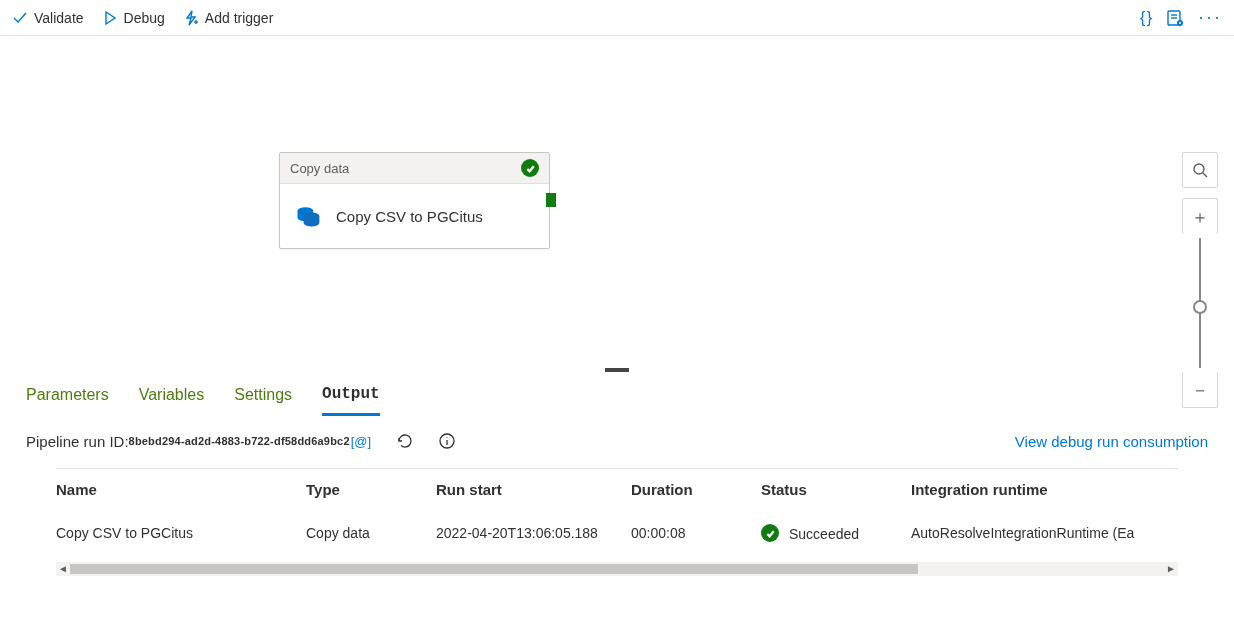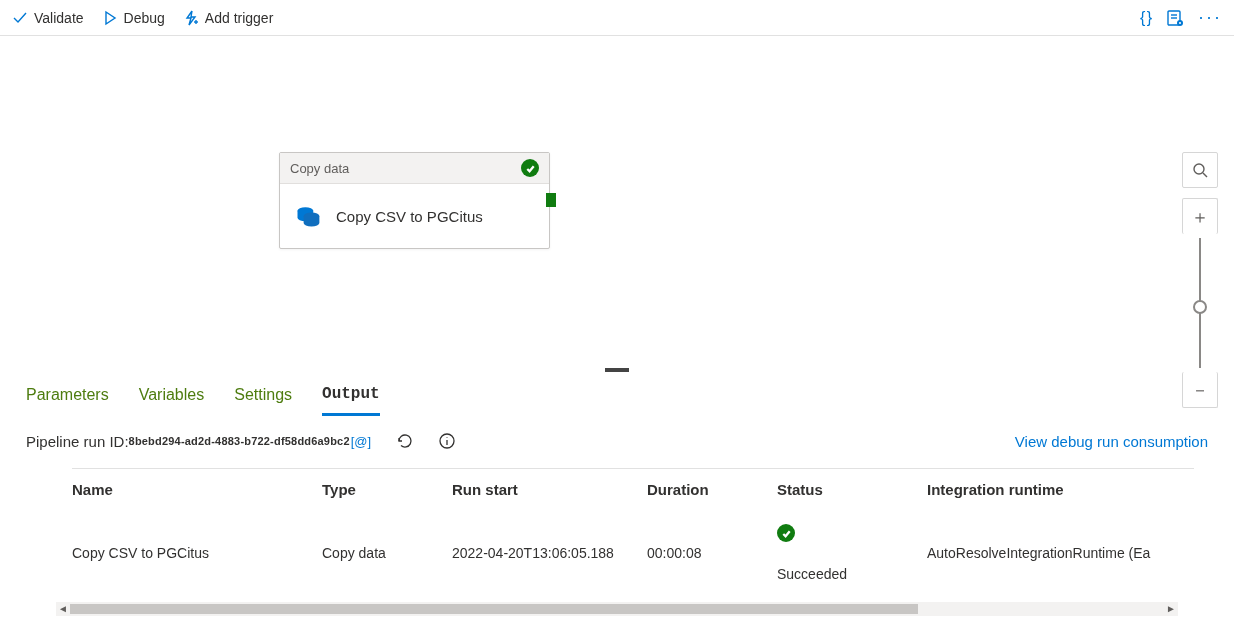--- a/index.html
+++ b/index.html
@@ -131,21 +131,21 @@
   .runline .label { font-size: 15px; }
   .runline .runid { font-weight: 600; font-size: 11px; letter-spacing: .2px; }
   .runline .link-debug { margin-left: auto; color: #0078d4; font-size: 15px; cursor:pointer;}
   .runline svg.small { width:18px; height:18px; stroke:#323130; fill:none; stroke-width:1.3;}
   .at-icon {
     font-size: 13px; color:#0078d4;
     padding: 0 1px;
   }
   
   .tablewrap { padding: 0 56px 0 56px; }
-  table { width: 100%; border-collapse: collapse; table-layout: fixed; margin-left: 16px; }
+  table { width: 100%; border-collapse: collapse; table-layout: fixed; }
   th {
     text-align: left;
     font-weight: 600;
     font-size: 15px;
     padding: 12px 0;
     border-top: 1px solid #e1e1e1;
     color: #323130;
   }
   td {
     padding: 14px 0;
@@ -154,21 +154,21 @@
     white-space: nowrap;
     overflow: hidden;
     text-overflow: ellipsis;
   }
   col.c-name { width: 250px; }
   col.c-type { width: 130px; }
   col.c-start{ width: 195px; }
   col.c-dur  { width: 130px; }
   col.c-stat { width: 150px; }
   col.c-ir   { }
-  .status-cell { display:inline-flex; align-items:flex-start; gap:24px;flex-direction:column; }
+  .status-cell { display:inline-flex; align-items:flex-end; gap:10px; }
   .check-green {
     width:18px; height:18px; border-radius:50%;
     background:#107c10;
     display:inline-flex; align-items:center; justify-content:center;
   }
   .check-green svg { width:11px; height:11px; stroke:#fff; stroke-width:2.5; fill:none; }
   
   .h-scroll {
     margin: 6px 56px 0 56px;
     height: 14px;

